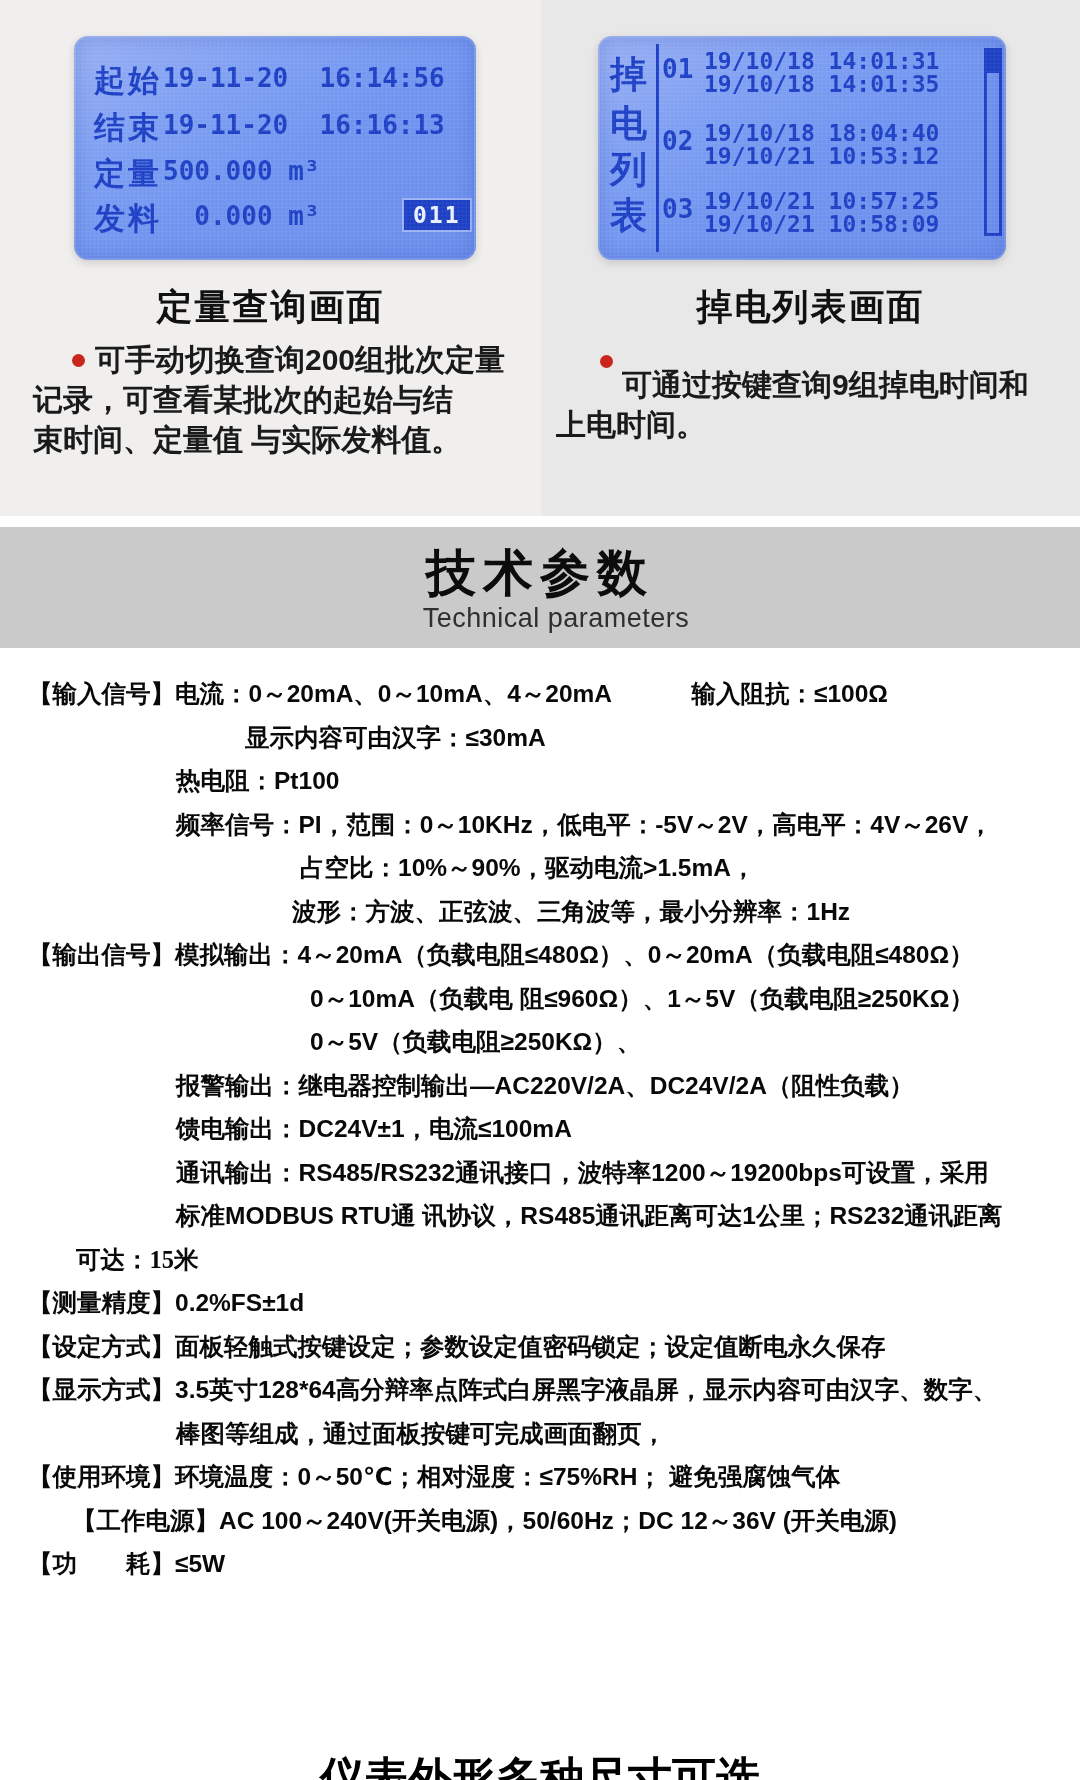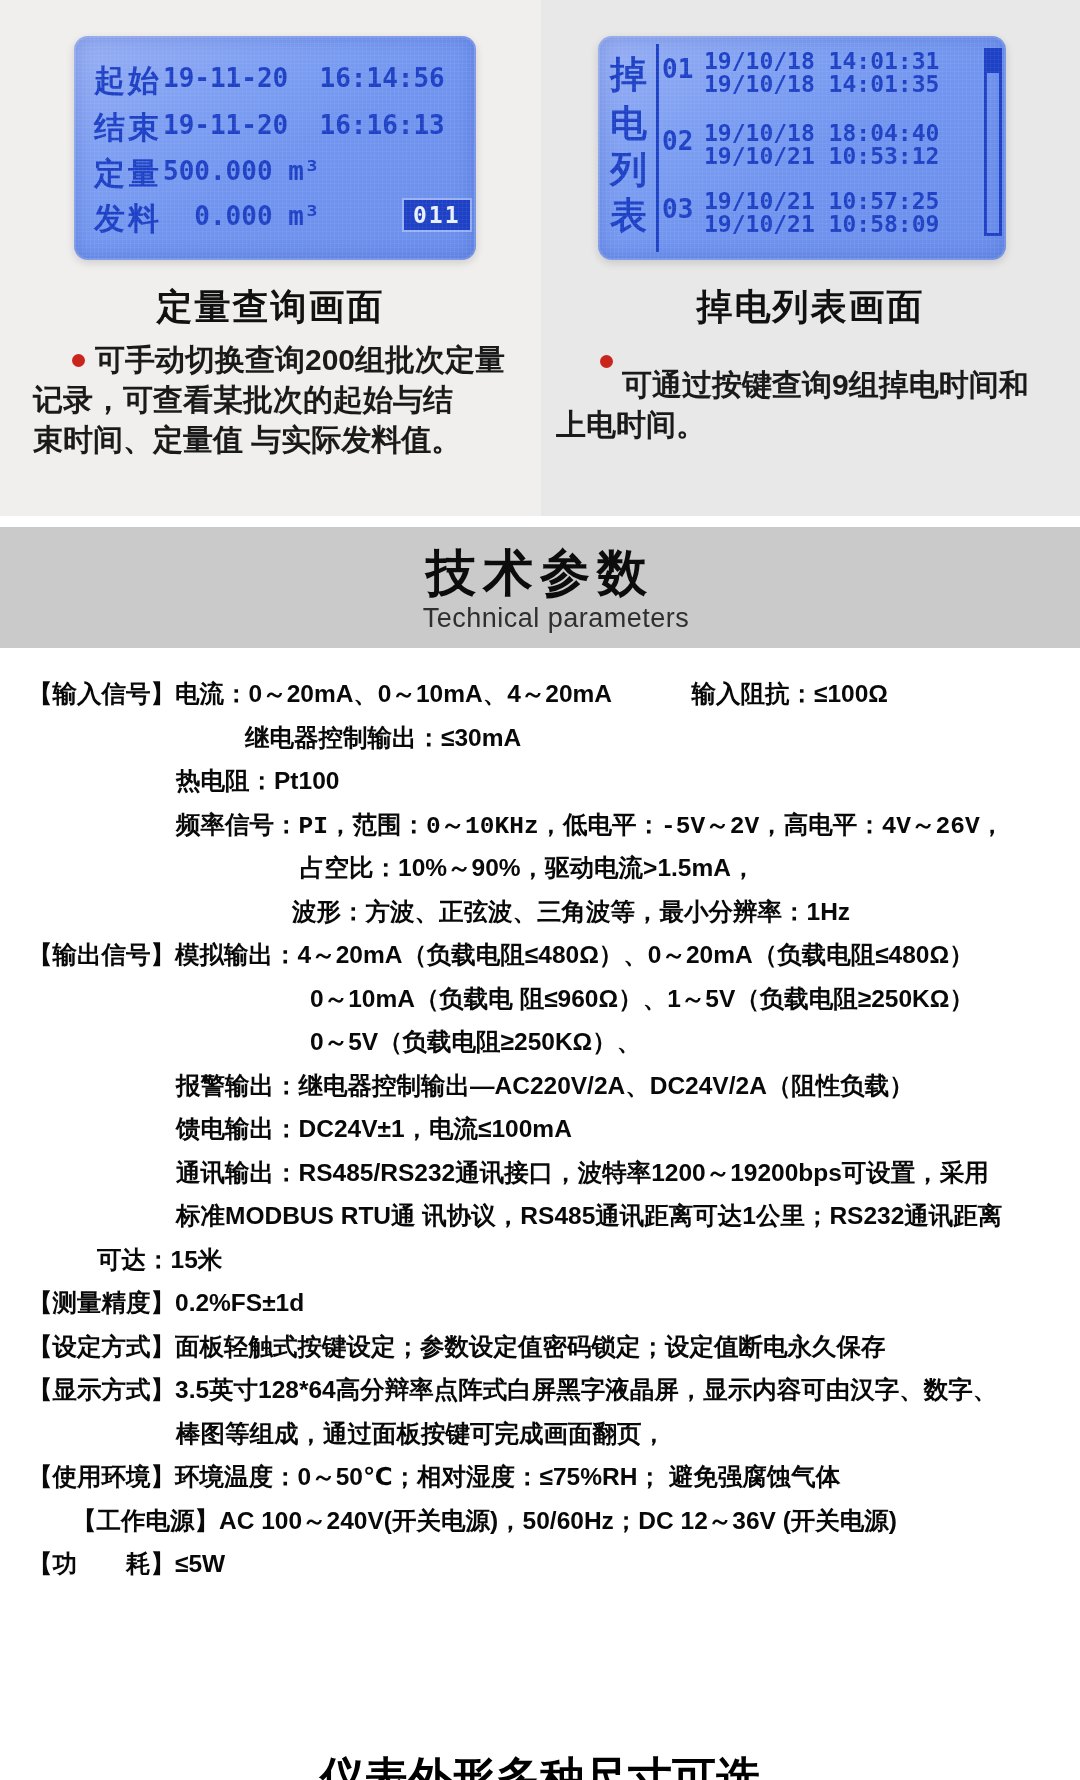--- a/index.html
+++ b/index.html
@@ -121,33 +121,33 @@
       <div class="desc-line">上电时间。</div>
     </div>
 
   <header class="banner">
     <div class="banner-title">技术参数</div>
     <div class="banner-sub">Technical parameters</div>
   </header>
 
   <section class="specs" id="specs">
       <div class="spec-line" style="padding-left: 28px;">【输入信号】电流：0～20mA、0～10mA、4～20mA　　　 输入阻抗：≤100Ω</div>
-      <div class="spec-line" style="padding-left: 245px;">继电器控制输出：≤30mA</div>
+      <div class="spec-line" style="padding-left: 245px;">显示内容可由汉字：≤30mA</div>
       <div class="spec-line" style="padding-left: 176px;">热电阻：Pt100</div>
-      <div class="spec-line" style="padding-left: 176px; font-family: Liberation Mono, monospace;">频率信号：PI，范围：0～10KHz，低电平：-5V～2V，高电平：4V～26V，</div>
+      <div class="spec-line" style="padding-left: 176px;">频率信号：PI，范围：0～10KHz，低电平：-5V～2V，高电平：4V～26V，</div>
       <div class="spec-line" style="padding-left: 300px;">占空比：10%～90%，驱动电流&gt;1.5mA，</div>
       <div class="spec-line" style="padding-left: 292px;">波形：方波、正弦波、三角波等，最小分辨率：1Hz</div>
       <div class="spec-line" style="padding-left: 28px;">【输出信号】模拟输出：4～20mA（负载电阻≤480Ω）、0～20mA（负载电阻≤480Ω）</div>
       <div class="spec-line" style="padding-left: 310px;">0～10mA（负载电 阻≤960Ω）、1～5V（负载电阻≥250KΩ）</div>
       <div class="spec-line" style="padding-left: 310px;">0～5V（负载电阻≥250KΩ）、</div>
       <div class="spec-line" style="padding-left: 176px;">报警输出：继电器控制输出—AC220V/2A、DC24V/2A（阻性负载）</div>
       <div class="spec-line" style="padding-left: 176px;">馈电输出：DC24V±1，电流≤100mA</div>
       <div class="spec-line" style="padding-left: 176px;">通讯输出：RS485/RS232通讯接口，波特率1200～19200bps可设置，采用</div>
       <div class="spec-line" style="padding-left: 176px;">标准MODBUS RTU通 讯协议，RS485通讯距离可达1公里；RS232通讯距离</div>
-      <div class="spec-line" style="padding-left: 97px;">可达：15米</div>
+      <div class="spec-line" style="padding-left: 76px; font-family: Liberation Serif, serif;">可达：15米</div>
       <div class="spec-line" style="padding-left: 28px;">【测量精度】0.2%FS±1d</div>
       <div class="spec-line" style="padding-left: 28px;">【设定方式】面板轻触式按键设定；参数设定值密码锁定；设定值断电永久保存</div>
       <div class="spec-line" style="padding-left: 28px;">【显示方式】3.5英寸128*64高分辩率点阵式白屏黑字液晶屏，显示内容可由汉字、数字、</div>
       <div class="spec-line" style="padding-left: 176px;">棒图等组成，通过面板按键可完成画面翻页，</div>
       <div class="spec-line" style="padding-left: 28px;">【使用环境】环境温度：0～50℃；相对湿度：≤75%RH； 避免强腐蚀气体</div>
       <div class="spec-line" style="padding-left: 28px; margin-left: 44px;">【工作电源】AC 100～240V(开关电源)，50/60Hz；DC 12～36V (开关电源)</div>
       <div class="spec-line" style="padding-left: 28px;">【功　　耗】≤5W</div>
     </section>
 
   <h1 class="footer-heading">仪表外形多种尺寸可选</h1>

